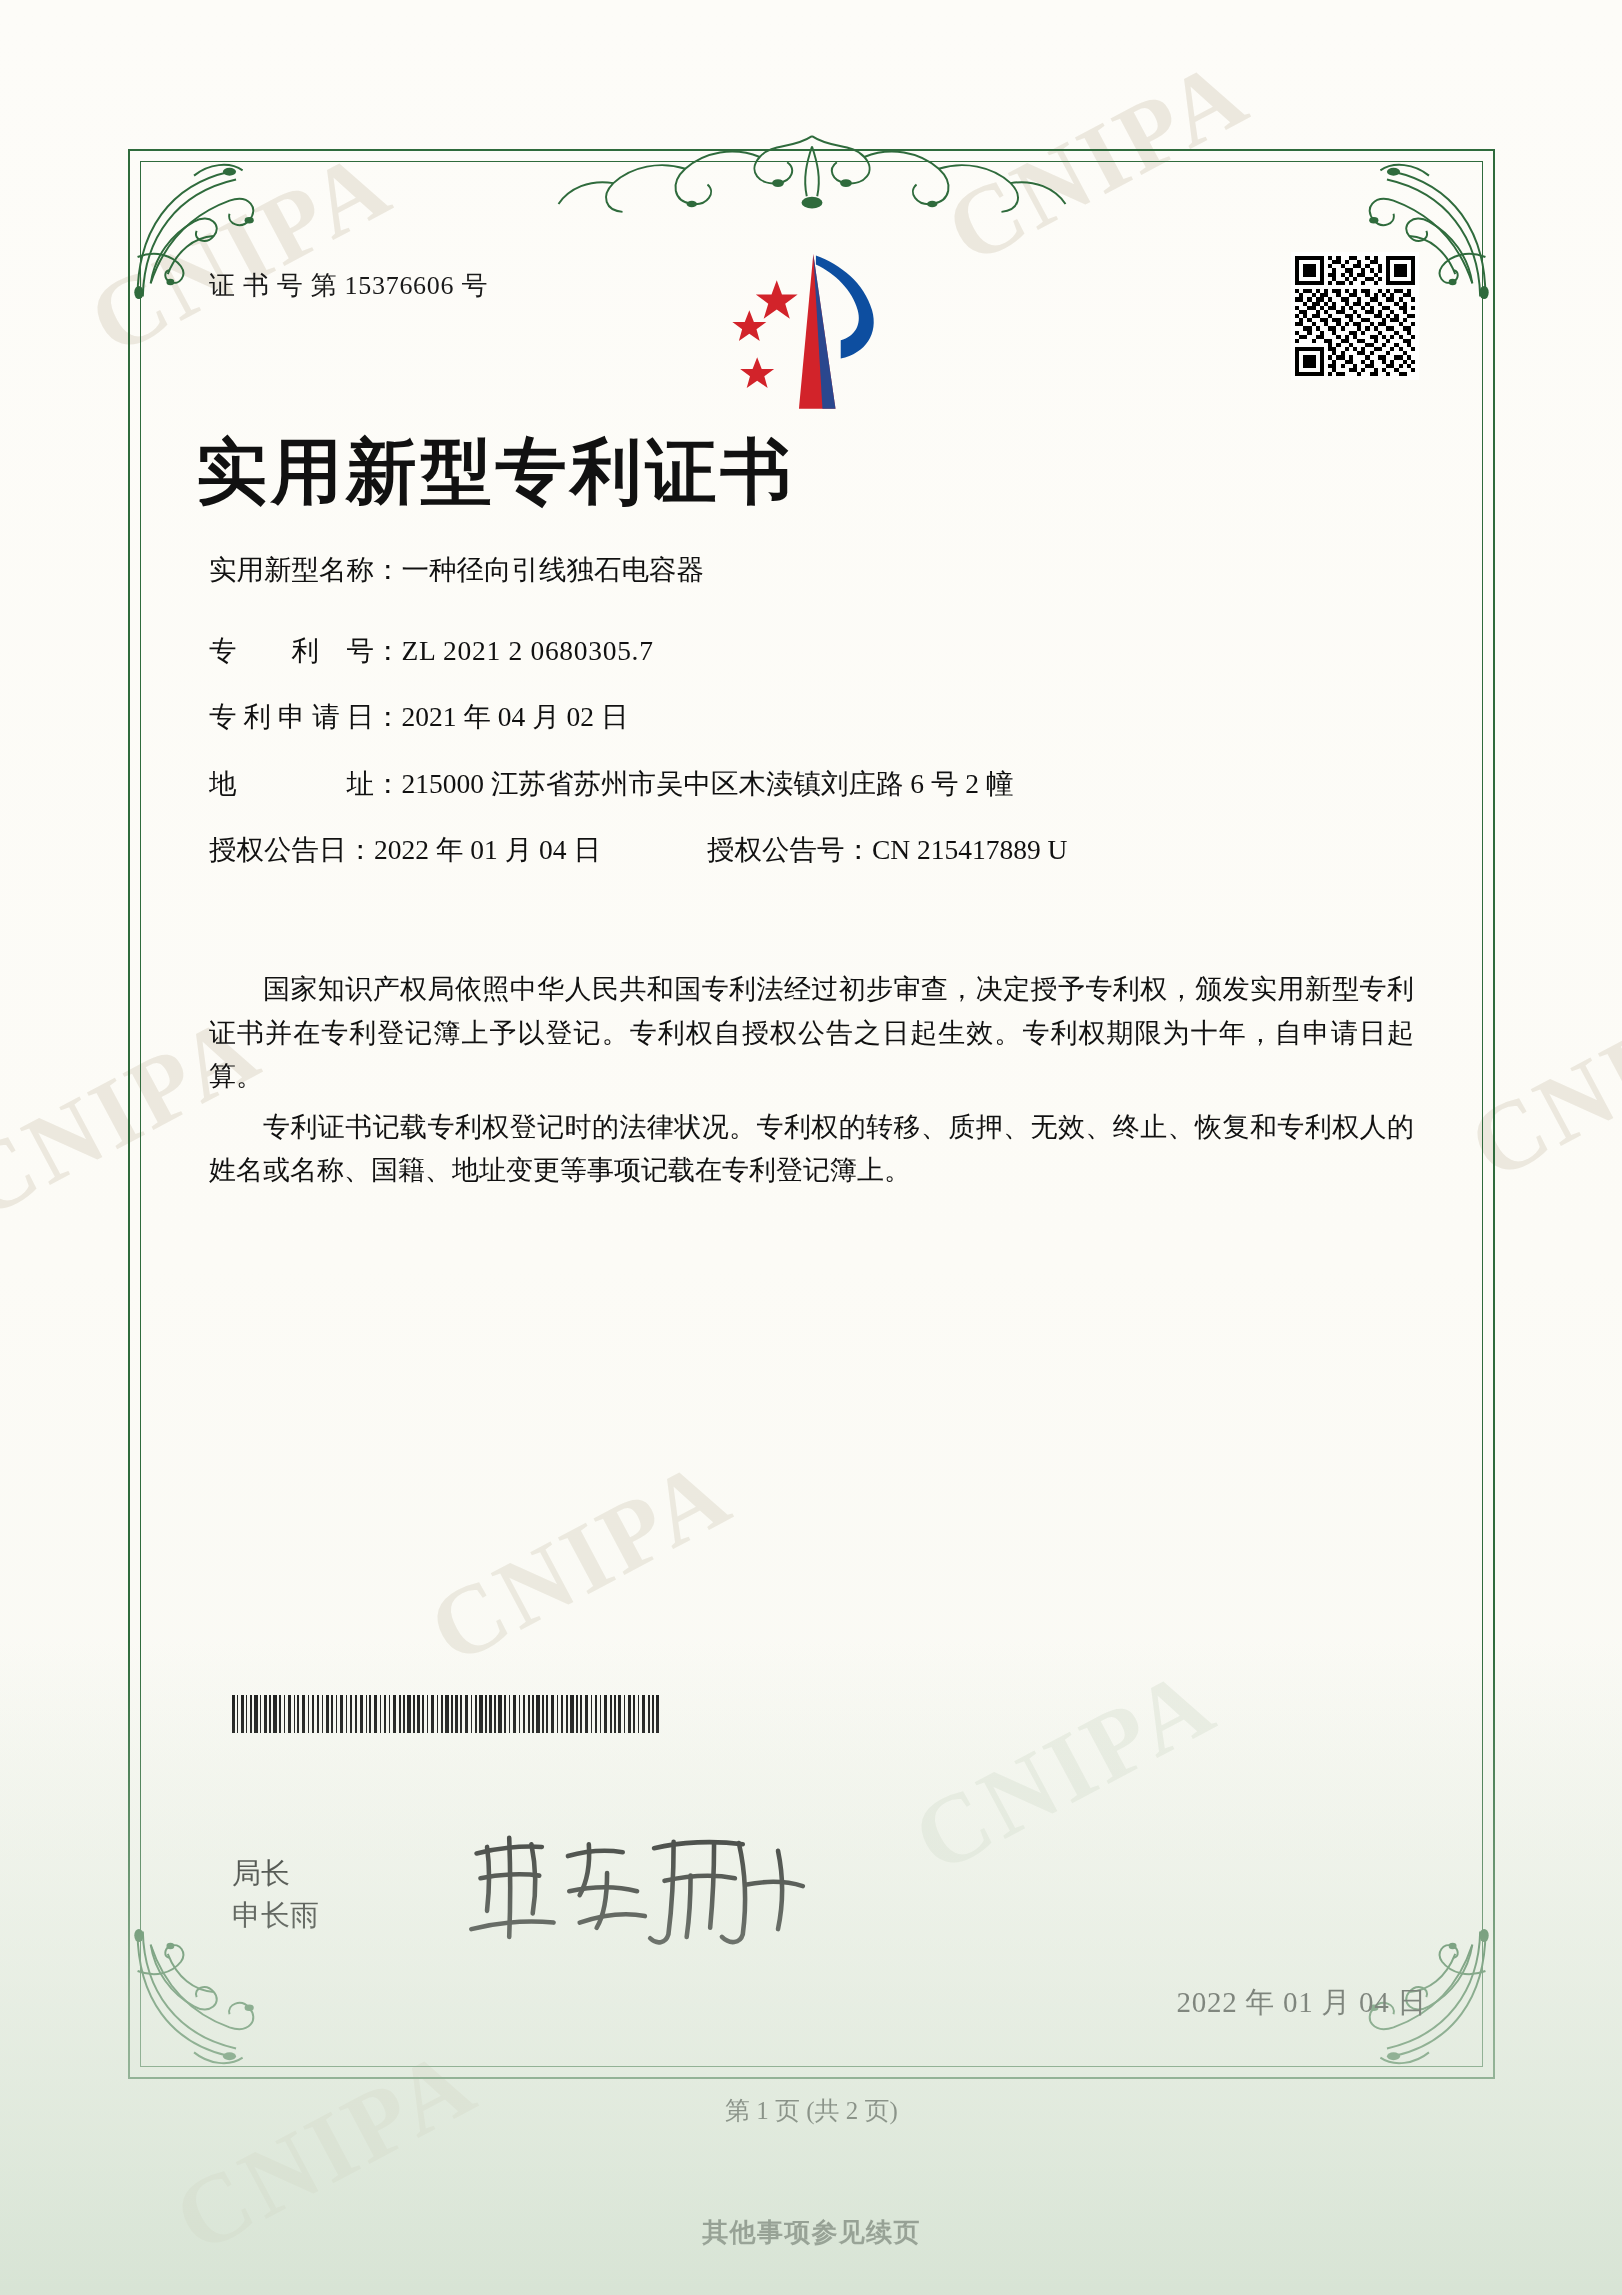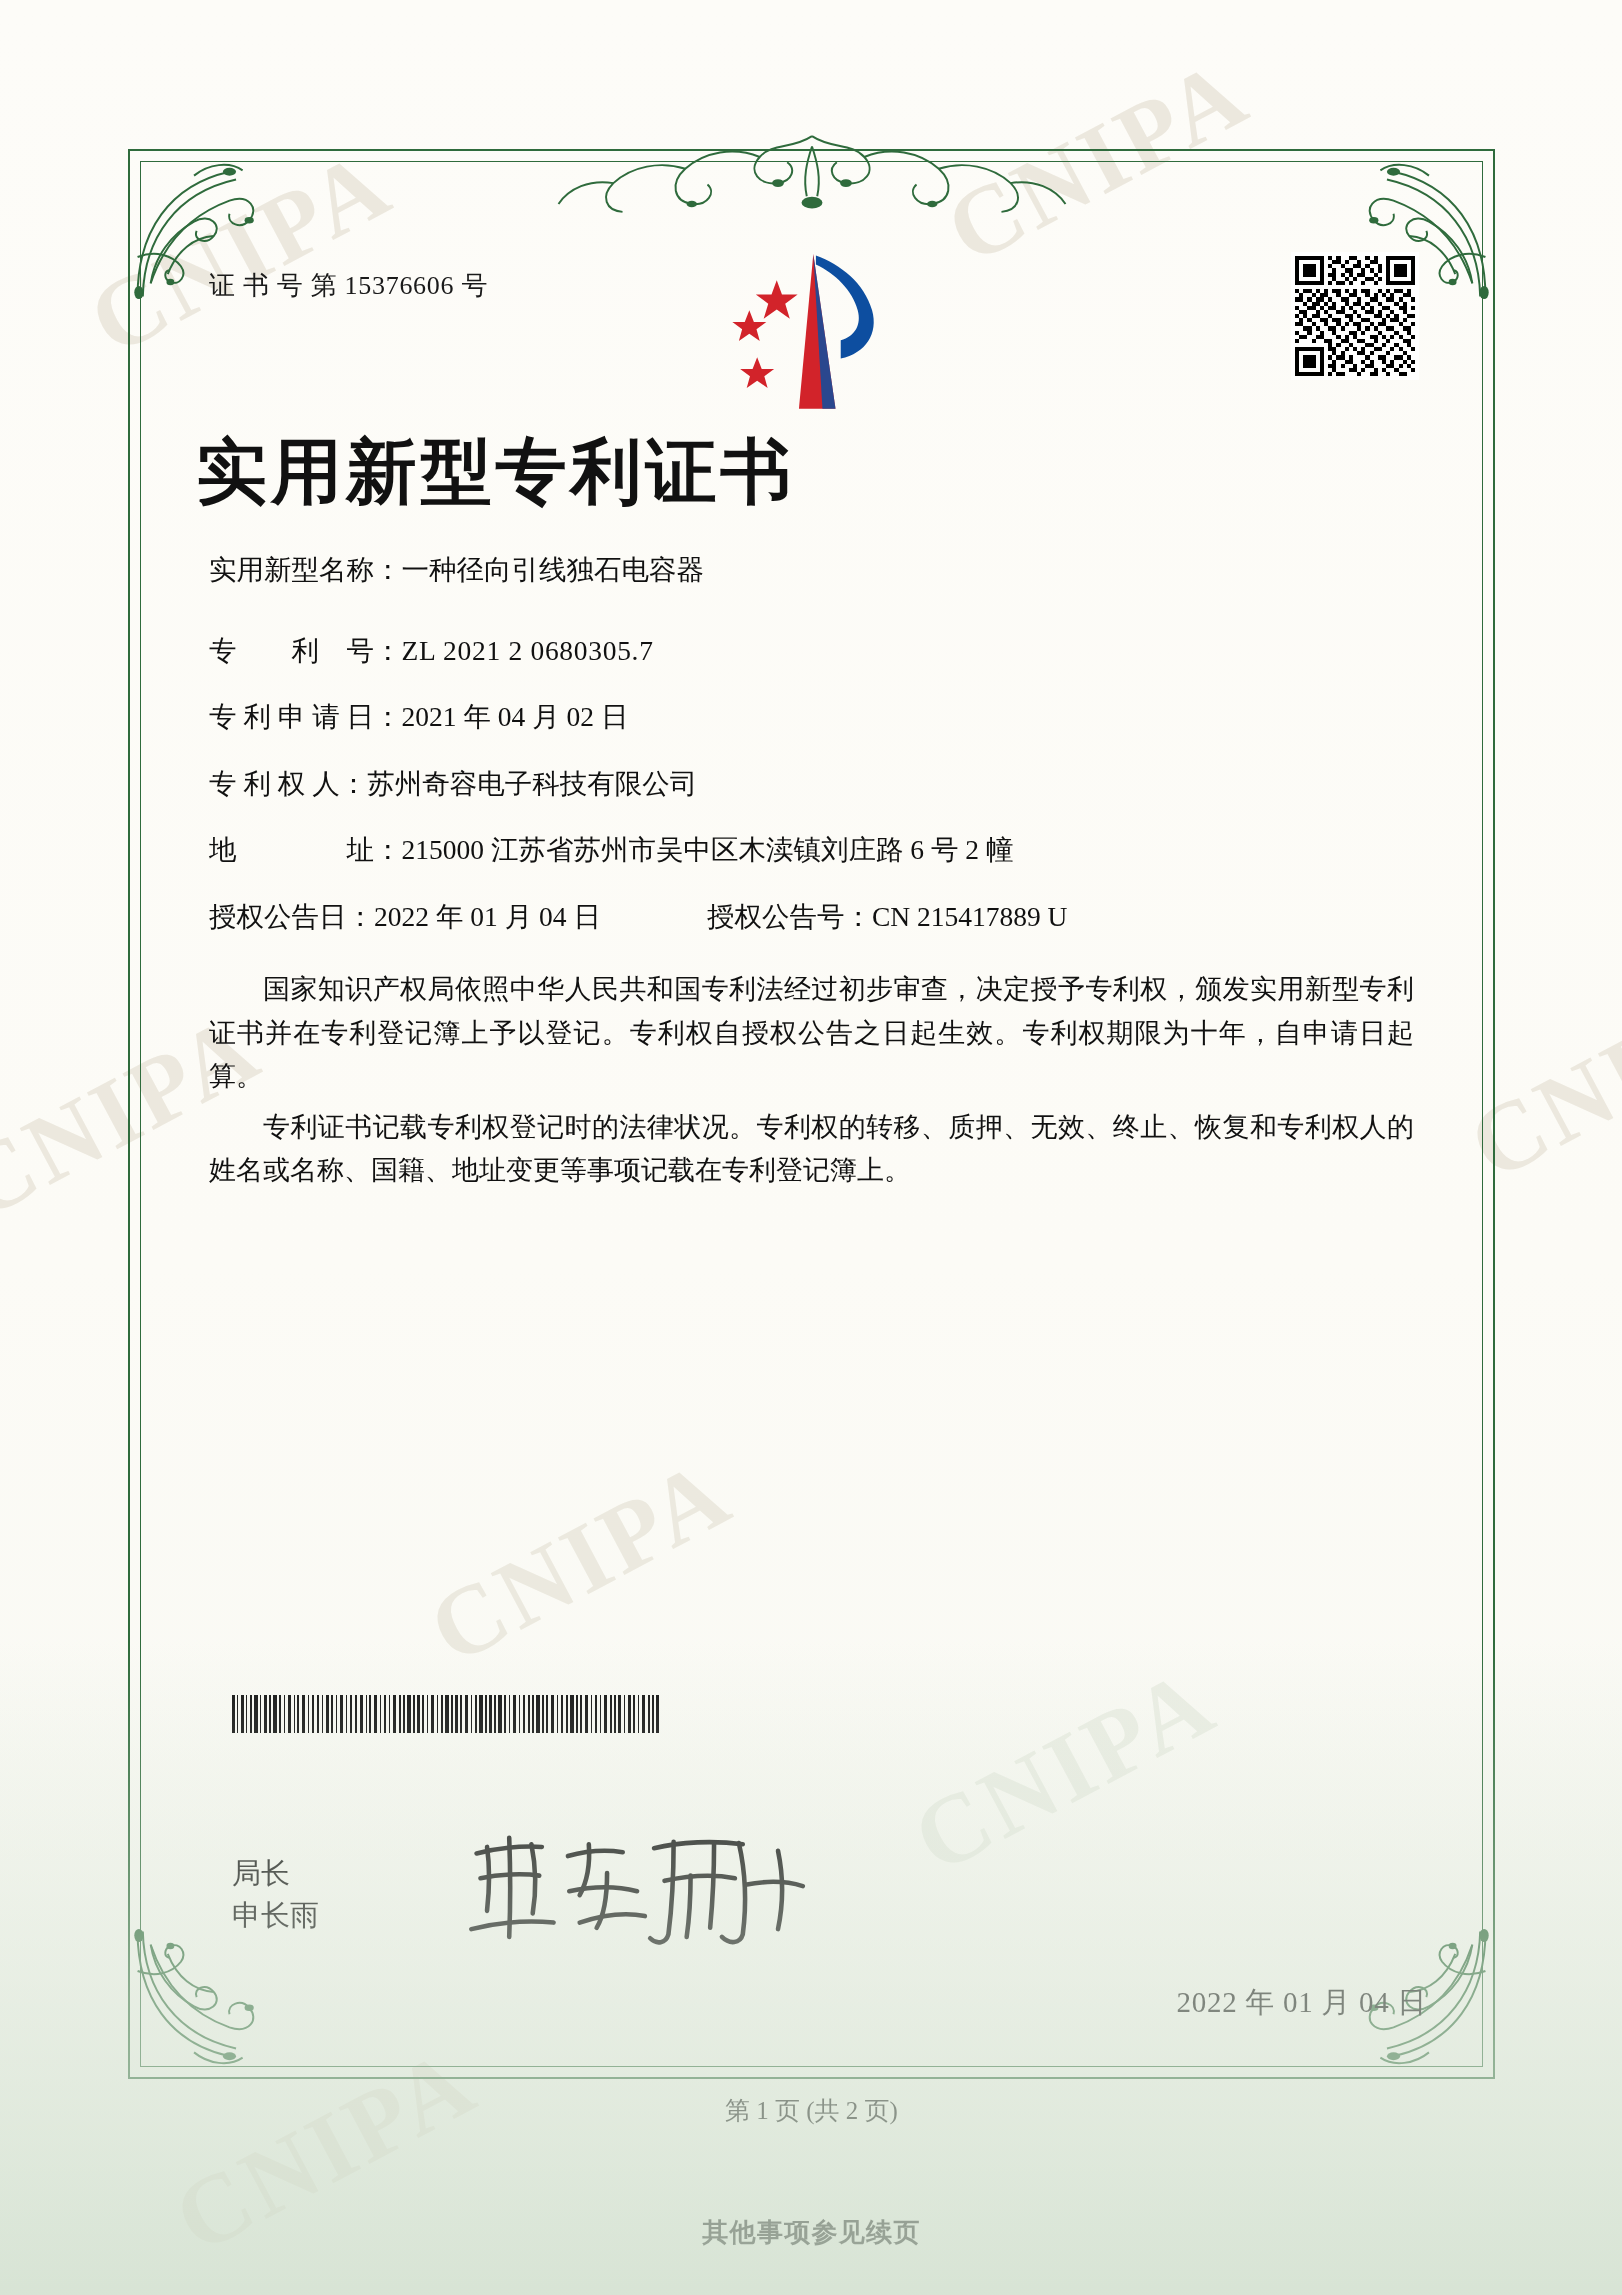--- a/index.html
+++ b/index.html
@@ -589,24 +589,20 @@
       <div class="frow">
         <span class="flabel">专　　利　号：</span>
         <span class="fvalue mono-space">ZL 2021 2 0680305.7</span>
       </div>
 
       <div class="frow">
         <span class="flabel">专 利 申 请 日：</span>
         <span class="fvalue">2021 年 04 月 02 日</span>
       </div>
 
-      <div class="frow">
-        <span class="flabel">专 利 权 人：</span>
-        <span class="fvalue">苏州奇容电子科技有限公司</span>
-      </div>
 
       <div class="frow">
         <span class="flabel">地　　　　址：</span>
         <span class="fvalue">215000 江苏省苏州市吴中区木渎镇刘庄路 6 号 2 幢</span>
       </div>
 
       <div class="frow two">
         <span class="flabel">授权公告日：</span>
         <span class="fvalue">2022 年 01 月 04 日</span>
         <span class="flabel second">授权公告号：</span>

